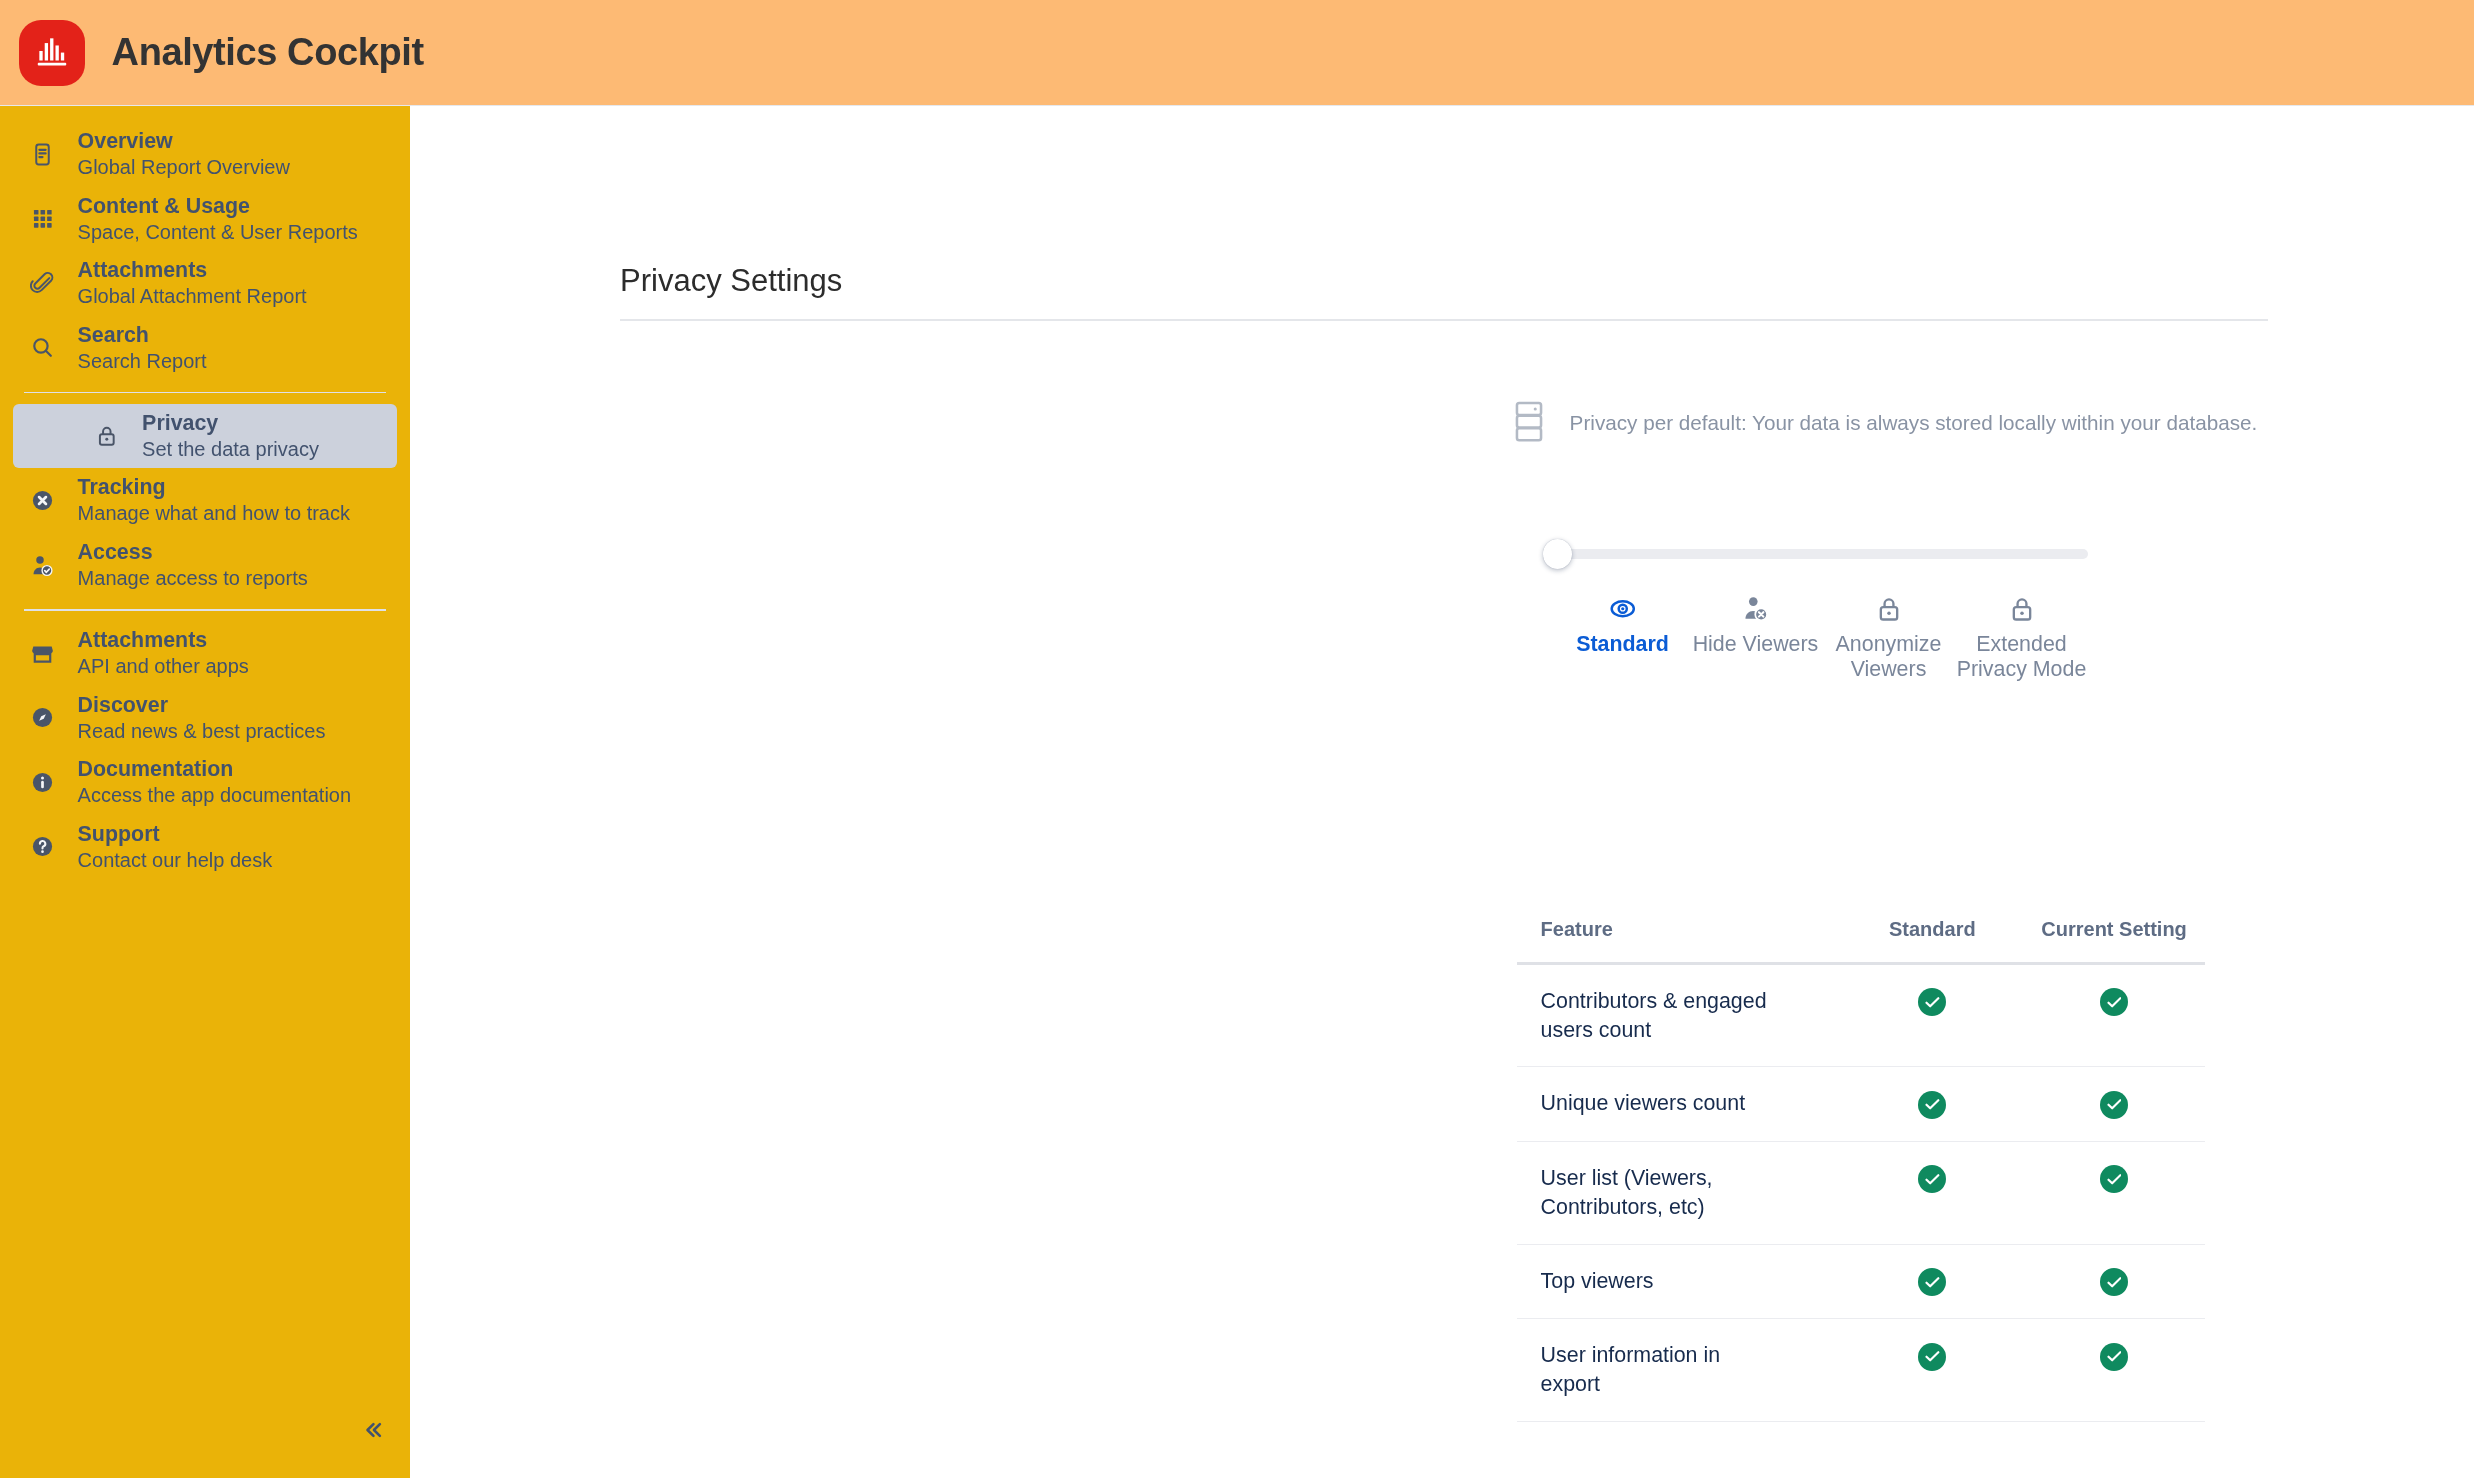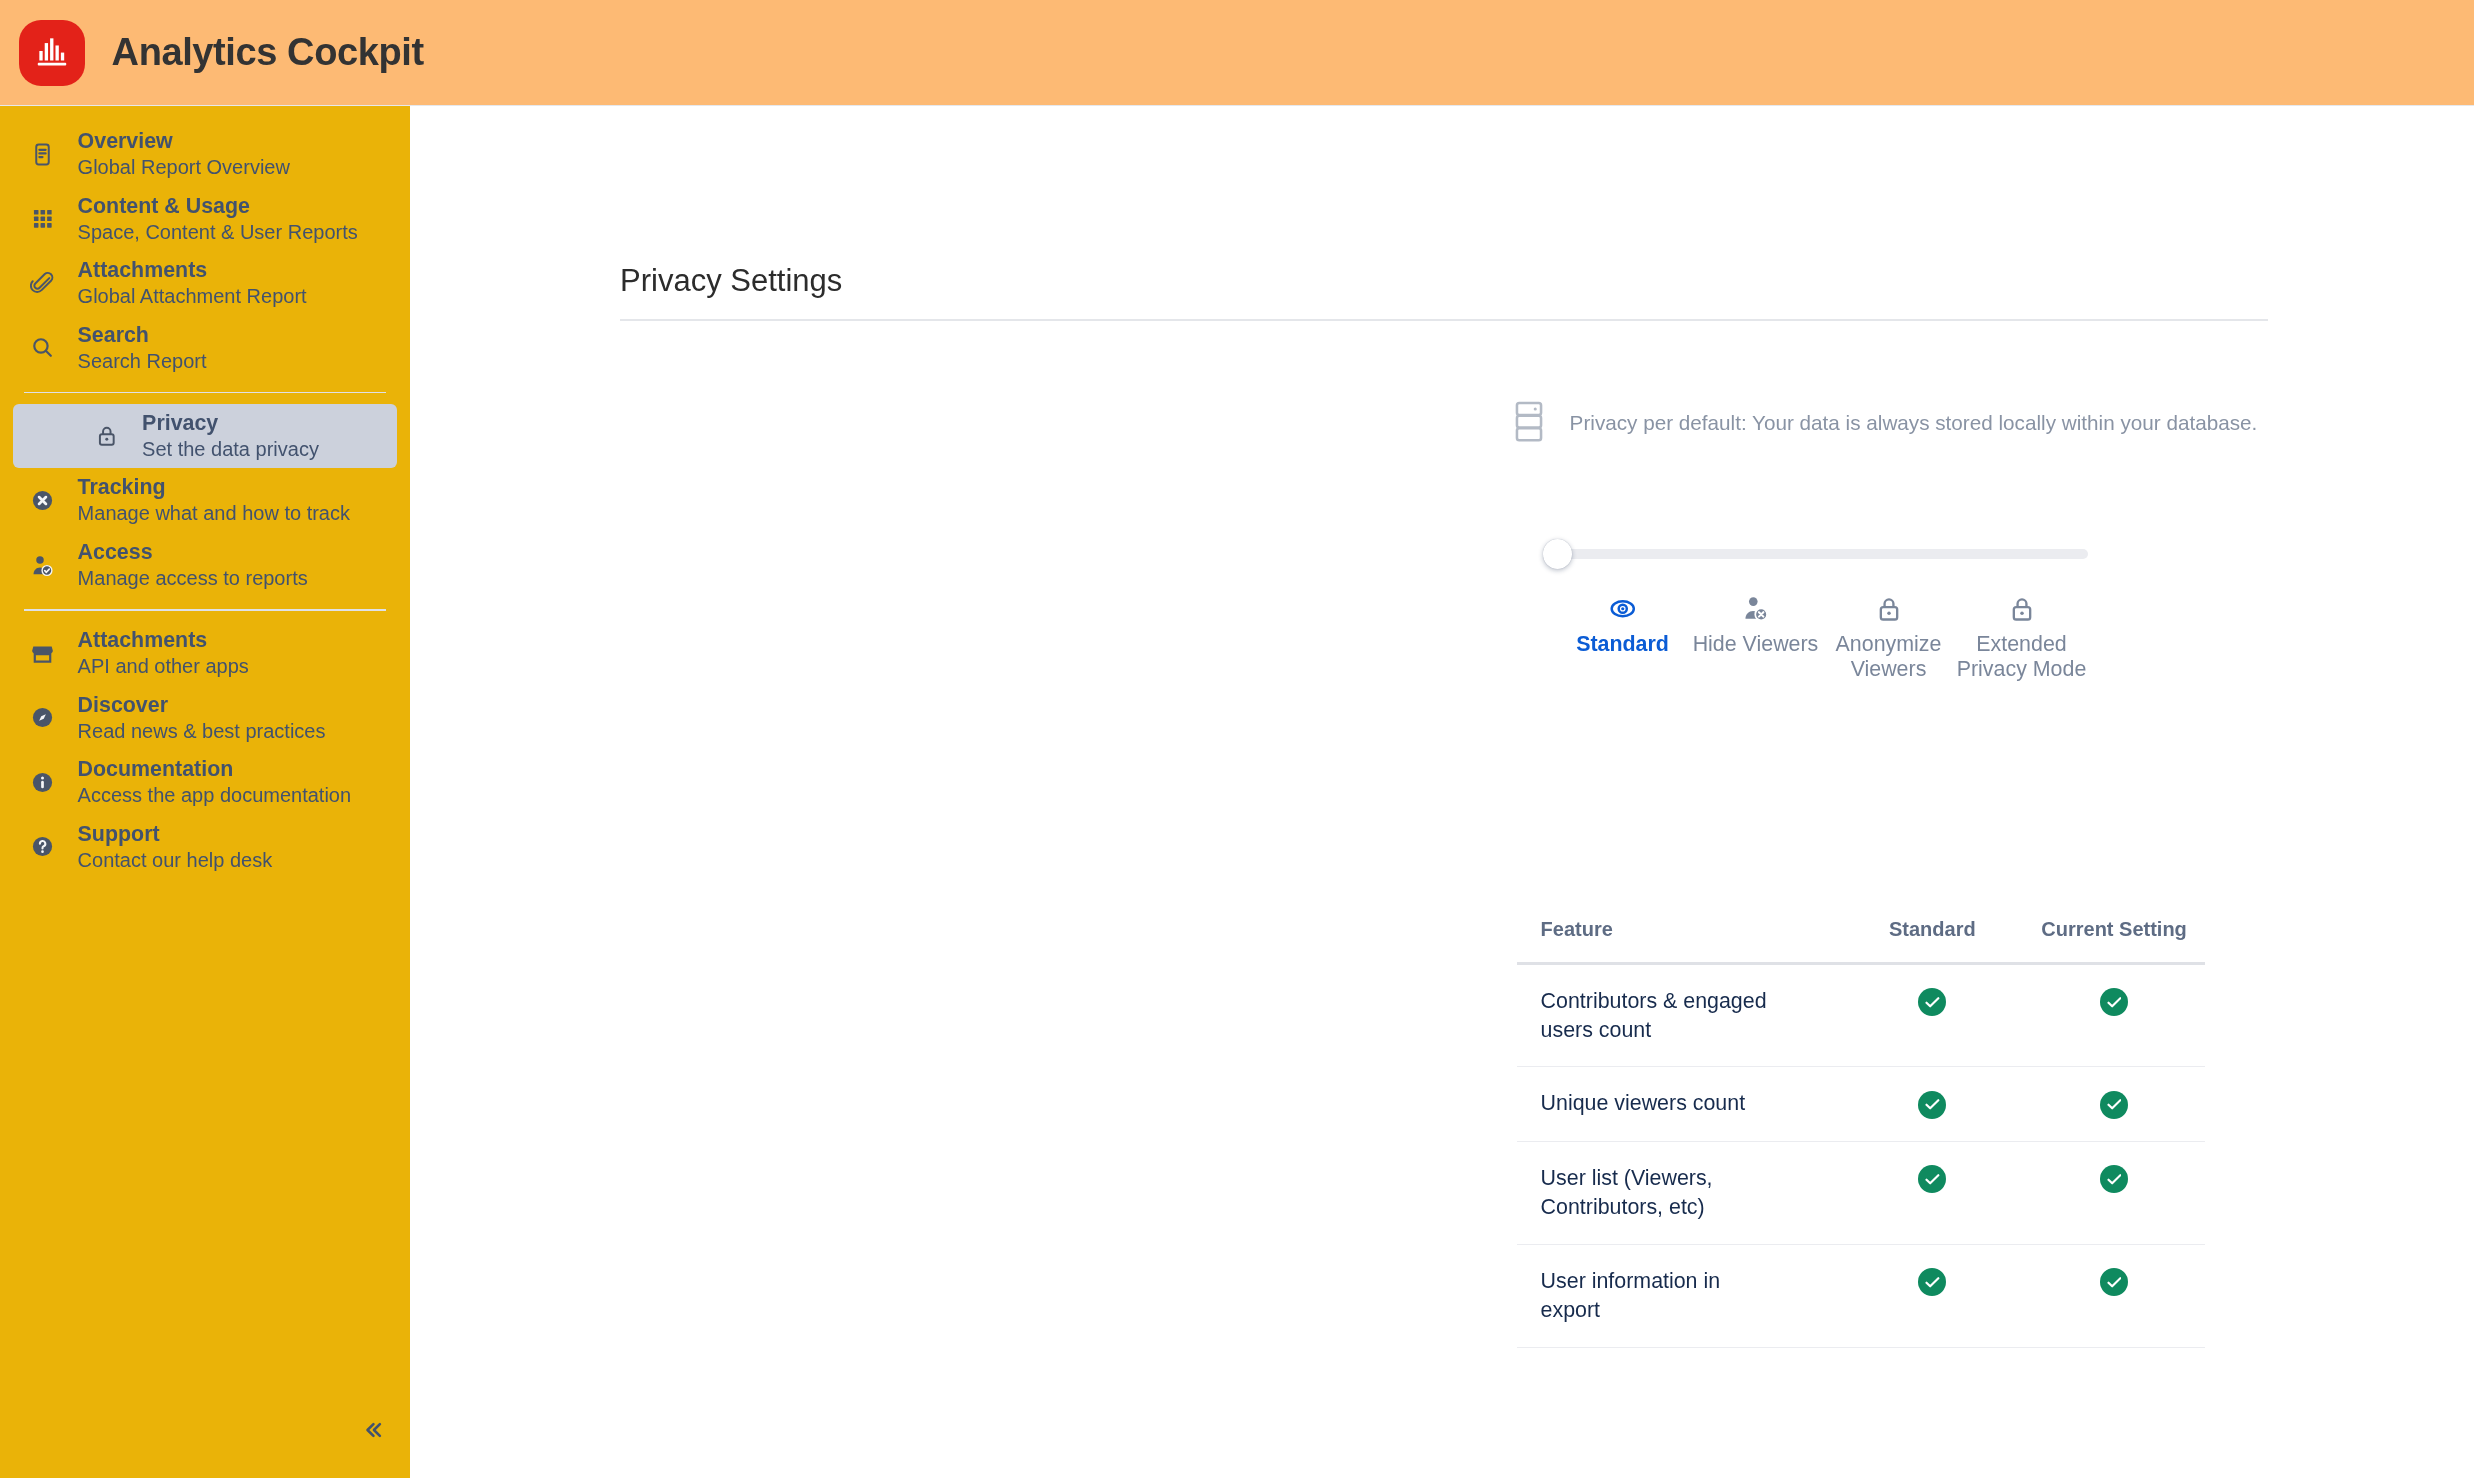--- a/index.html
+++ b/index.html
@@ -520,20 +520,29 @@
           <tr>
             <td class="c-feature">User list (Viewers, Contributors, etc)</td>
             <td class="c-center"><span class="check"><svg width="14.8" height="13.3" viewBox="0 0 20 18" fill="none" stroke="#ffffff" stroke-width="2.9" stroke-linecap="round" stroke-linejoin="round">
                   <polyline points="2,9 7,14 18,3"></polyline>
                 </svg></span></td>
             <td class="c-center"><span class="check"><svg width="14.8" height="13.3" viewBox="0 0 20 18" fill="none" stroke="#ffffff" stroke-width="2.9" stroke-linecap="round" stroke-linejoin="round">
                   <polyline points="2,9 7,14 18,3"></polyline>
                 </svg></span></td>
           </tr>
           <tr>
+            <td class="c-feature">Top viewers</td>
+            <td class="c-center"><span class="check"><svg width="14.8" height="13.3" viewBox="0 0 20 18" fill="none" stroke="#ffffff" stroke-width="2.9" stroke-linecap="round" stroke-linejoin="round">
+                  <polyline points="2,9 7,14 18,3"></polyline>
+                </svg></span></td>
+            <td class="c-center"><span class="check"><svg width="14.8" height="13.3" viewBox="0 0 20 18" fill="none" stroke="#ffffff" stroke-width="2.9" stroke-linecap="round" stroke-linejoin="round">
+                  <polyline points="2,9 7,14 18,3"></polyline>
+                </svg></span></td>
+          </tr>
+          <tr>
             <td class="c-feature">User information in export</td>
             <td class="c-center"><span class="check"><svg width="14.8" height="13.3" viewBox="0 0 20 18" fill="none" stroke="#ffffff" stroke-width="2.9" stroke-linecap="round" stroke-linejoin="round">
                   <polyline points="2,9 7,14 18,3"></polyline>
                 </svg></span></td>
             <td class="c-center"><span class="check"><svg width="14.8" height="13.3" viewBox="0 0 20 18" fill="none" stroke="#ffffff" stroke-width="2.9" stroke-linecap="round" stroke-linejoin="round">
                   <polyline points="2,9 7,14 18,3"></polyline>
                 </svg></span></td>
           </tr>
         </tbody>
     </table>

